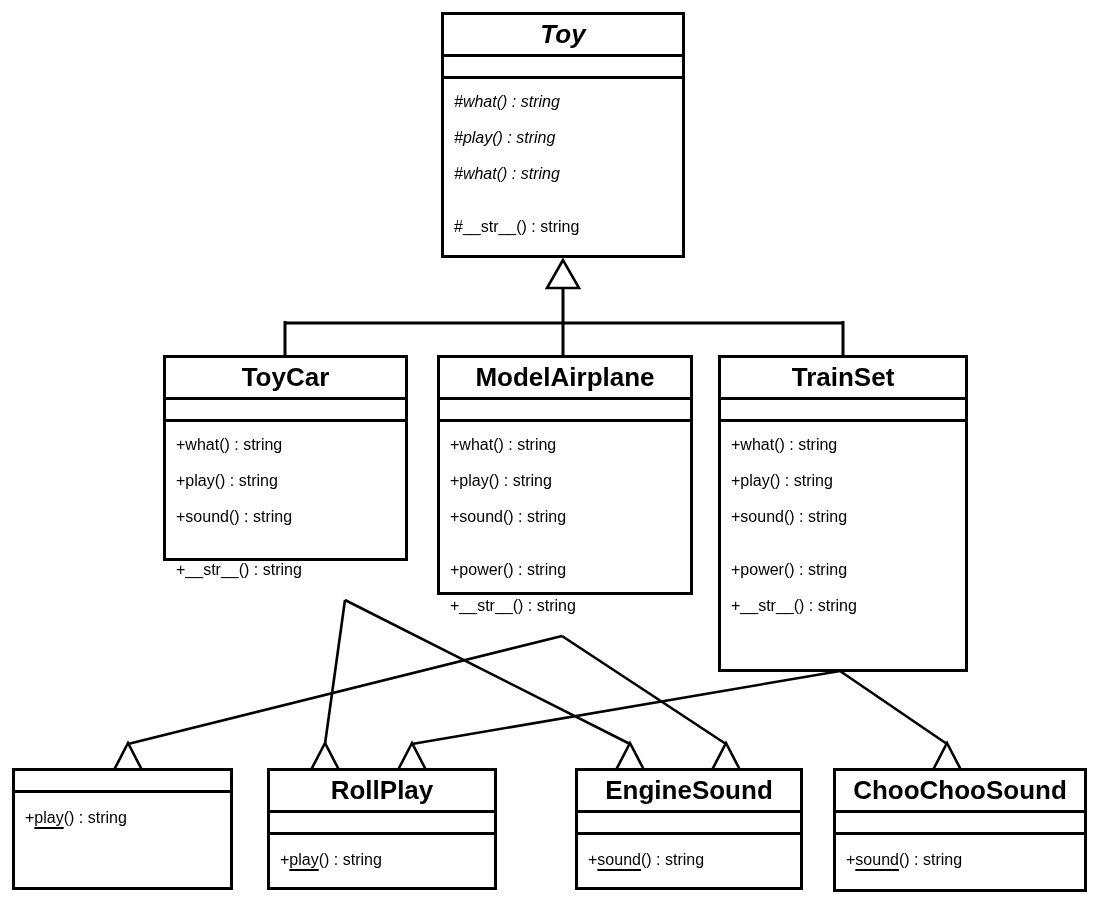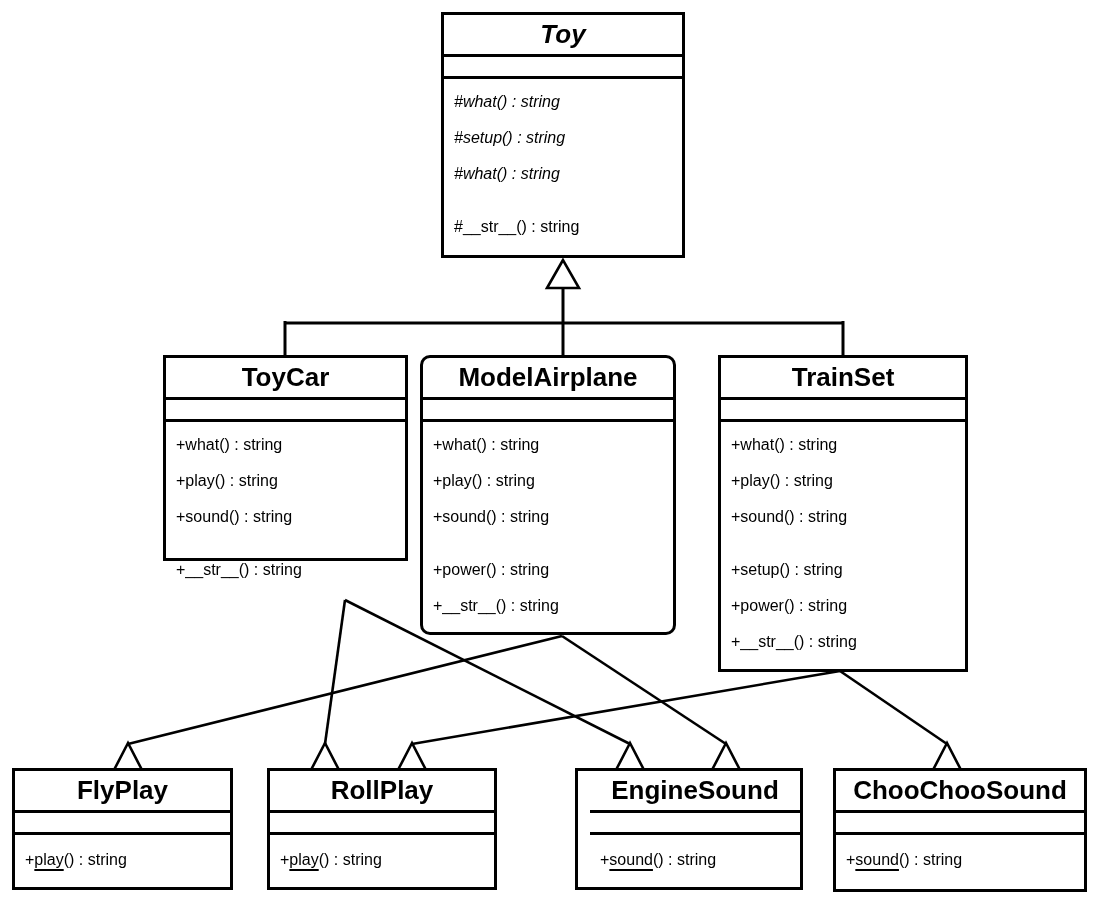--- a/index.html
+++ b/index.html
@@ -87,83 +87,81 @@
 
     <line class="edge-line" x1="840" y1="671" x2="947" y2="744"></line>
     <polygon class="arrow-head" points="947,743 933,770 961,770"></polygon>
   </svg>
 
   <div class="uml-class" style="left:441px; top:12px; width:244px; height:246px;">
     <div class="uml-name italic">Toy</div>
     <div class="uml-attrs"></div>
     <div class="uml-methods">
       <div class="m italic">#what() : string</div>
-      <div class="m italic">#setup() : string</div>
+      <div class="m italic">#play() : string</div>
       <div class="m italic">#what() : string</div>
       <div class="gap"></div>
       <div class="m">#__str__() : string</div>
     </div>
   </div>
 
   <div class="uml-class" style="left:163px; top:355px; width:245px; height:206px;">
     <div class="uml-name">ToyCar</div>
     <div class="uml-attrs"></div>
     <div class="uml-methods">
       <div class="m">+what() : string</div>
       <div class="m">+play() : string</div>
       <div class="m">+sound() : string</div>
       <div class="gap"></div>
       <div class="m">+__str__() : string</div>
     </div>
   </div>
 
-  <div class="uml-class" style="left:420px; top:355px; width:256px; height:280px;border-radius:10px;">
+  <div class="uml-class" style="left:437px; top:355px; width:256px; height:240px;">
     <div class="uml-name">ModelAirplane</div>
     <div class="uml-attrs"></div>
     <div class="uml-methods">
       <div class="m">+what() : string</div>
       <div class="m">+play() : string</div>
       <div class="m">+sound() : string</div>
       <div class="gap"></div>
       <div class="m">+power() : string</div>
       <div class="m">+__str__() : string</div>
     </div>
   </div>
 
   <div class="uml-class" style="left:718px; top:355px; width:250px; height:317px;">
     <div class="uml-name">TrainSet</div>
     <div class="uml-attrs"></div>
     <div class="uml-methods">
       <div class="m">+what() : string</div>
       <div class="m">+play() : string</div>
       <div class="m">+sound() : string</div>
       <div class="gap"></div>
-      <div class="m">+setup() : string</div>
       <div class="m">+power() : string</div>
       <div class="m">+__str__() : string</div>
     </div>
   </div>
 
   <div class="uml-class" style="left:12px; top:768px; width:221px; height:122px;">
-    <div class="uml-name">FlyPlay</div>
     <div class="uml-attrs"></div>
     <div class="uml-methods bottom-methods">
       <div class="m"><span>+</span><u>play</u><span>() : string</span></div>
     </div>
   </div>
 
   <div class="uml-class" style="left:267px; top:768px; width:230px; height:122px;">
     <div class="uml-name">RollPlay</div>
     <div class="uml-attrs"></div>
     <div class="uml-methods bottom-methods">
       <div class="m"><span>+</span><u>play</u><span>() : string</span></div>
     </div>
   </div>
 
-  <div class="uml-class" style="left:575px; top:768px; width:228px; height:122px;padding-left:12px;">
+  <div class="uml-class" style="left:575px; top:768px; width:228px; height:122px;">
     <div class="uml-name">EngineSound</div>
     <div class="uml-attrs"></div>
     <div class="uml-methods bottom-methods">
       <div class="m"><span>+</span><u>sound</u><span>() : string</span></div>
     </div>
   </div>
 
   <div class="uml-class" style="left:833px; top:768px; width:254px; height:124px;">
     <div class="uml-name">ChooChooSound</div>
     <div class="uml-attrs"></div>

